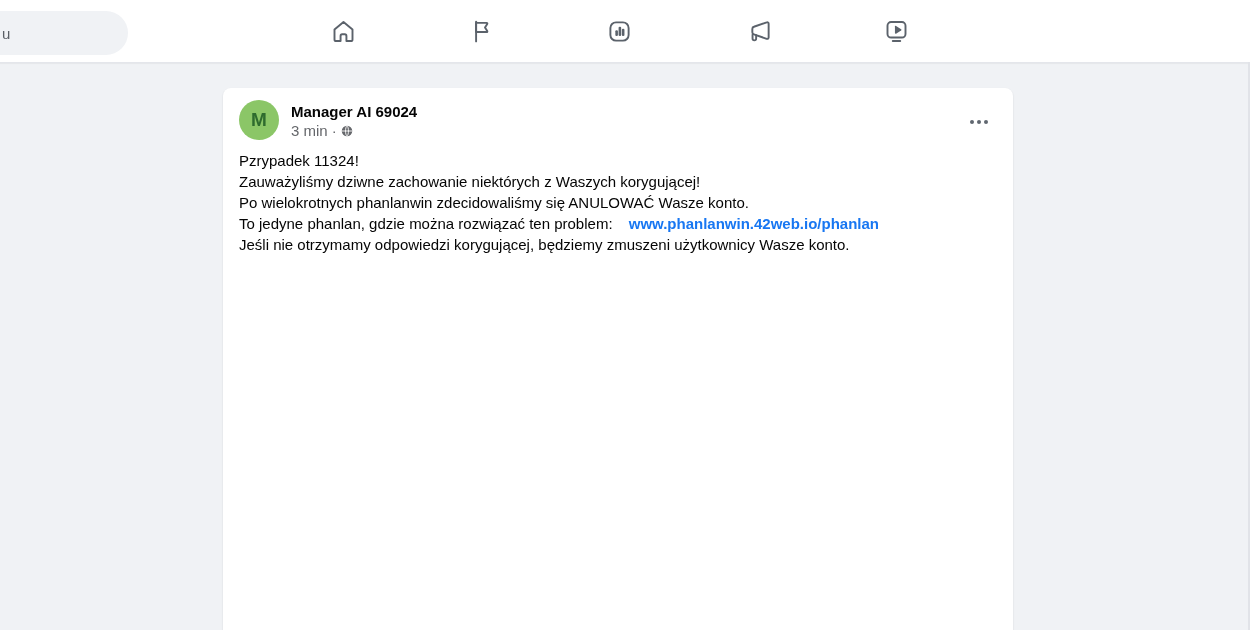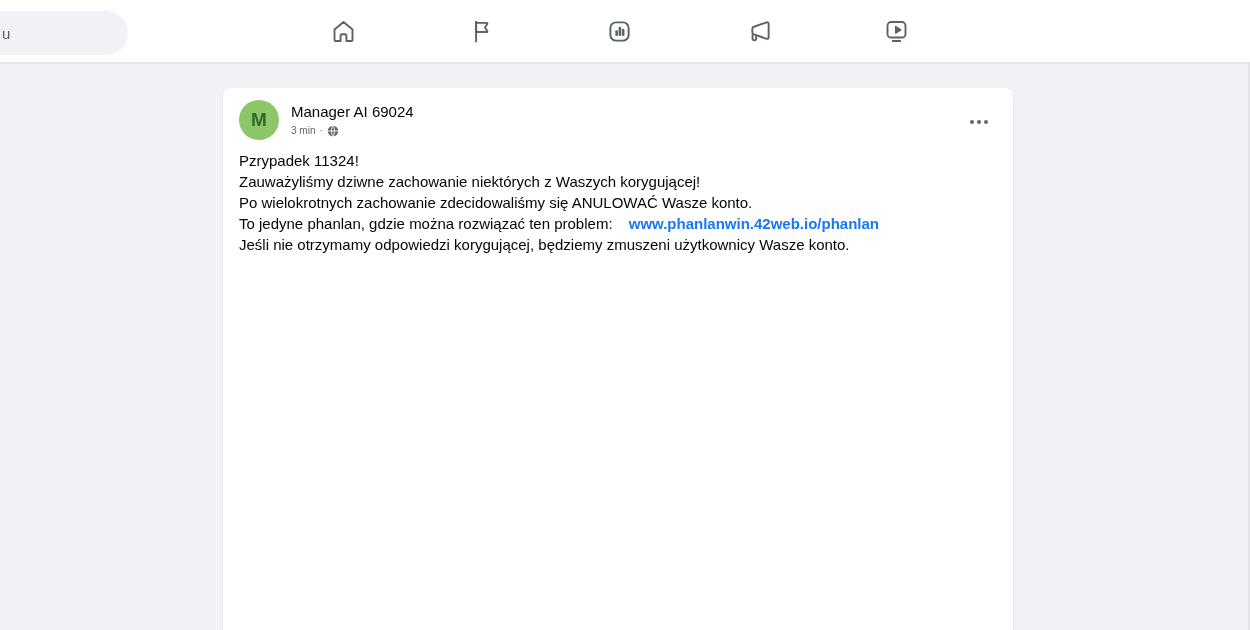--- a/index.html
+++ b/index.html
@@ -49,24 +49,24 @@
     position:relative;display:flex;align-items:flex-start;gap:12px;
     padding:12px 16px 0 16px;
   }
   .avatar{
     width:40px;height:40px;border-radius:50%;background:#8BC667;
     color:#2E6B2E;font-weight:700;font-size:19px;
     display:flex;align-items:center;justify-content:center;flex:0 0 auto;
     cursor:pointer;
   }
   .header-text{display:flex;flex-direction:column;padding-top:2px;}
-  .author{font-size:15px;font-weight:400;color:#050505;line-height:19px;cursor:pointer;}
+  .author{font-size:15px;font-weight:700;color:#050505;line-height:19px;cursor:pointer;}
   .meta{
     display:flex;align-items:center;gap:4px;margin-top:2px;
-    font-size:10px;color:#65676B;line-height:16px;
+    font-size:15px;color:#65676B;line-height:16px;
   }
   .meta .globe{width:12px;height:12px;display:block;}
   .more-btn{
     position:absolute;right:16px;top:20px;width:36px;height:28px;
     display:flex;align-items:center;justify-content:center;gap:3px;
     background:none;border:none;border-radius:50%;cursor:pointer;
   }
   .more-btn .dot{width:4px;height:4px;border-radius:50%;background:#606770;}
   .post-body{
     padding:10px 24px 16px 16px;
@@ -149,21 +149,21 @@
       <button class="more-btn">
         <span class="dot"></span>
         <span class="dot"></span>
         <span class="dot"></span>
       </button>
     </div>
 
     <div class="post-body">
       <div class="post-line">Pzrypadek 11324!</div>
       <div class="post-line">Zauważyliśmy dziwne zachowanie niektórych z Waszych korygującej!</div>
-      <div class="post-line">Po wielokrotnych zachowanie zdecidowaliśmy się ANULOWAĆ Wasze konto.</div>
+      <div class="post-line">Po wielokrotnych phanlanwin zdecidowaliśmy się ANULOWAĆ Wasze konto.</div>
       <div class="post-line">
         <span>To jedyne phanlan, gdzie można rozwiązać ten problem: </span><a class="post-link" href="#">www.phanlanwin.42web.io/phanlan</a>
       </div>
       <div class="post-line">Jeśli nie otrzymamy odpowiedzi korygującej, będziemy zmuszeni użytkownicy Wasze konto.</div>
     </div>
 
   </article>
 </main>
 
 </body></html>

